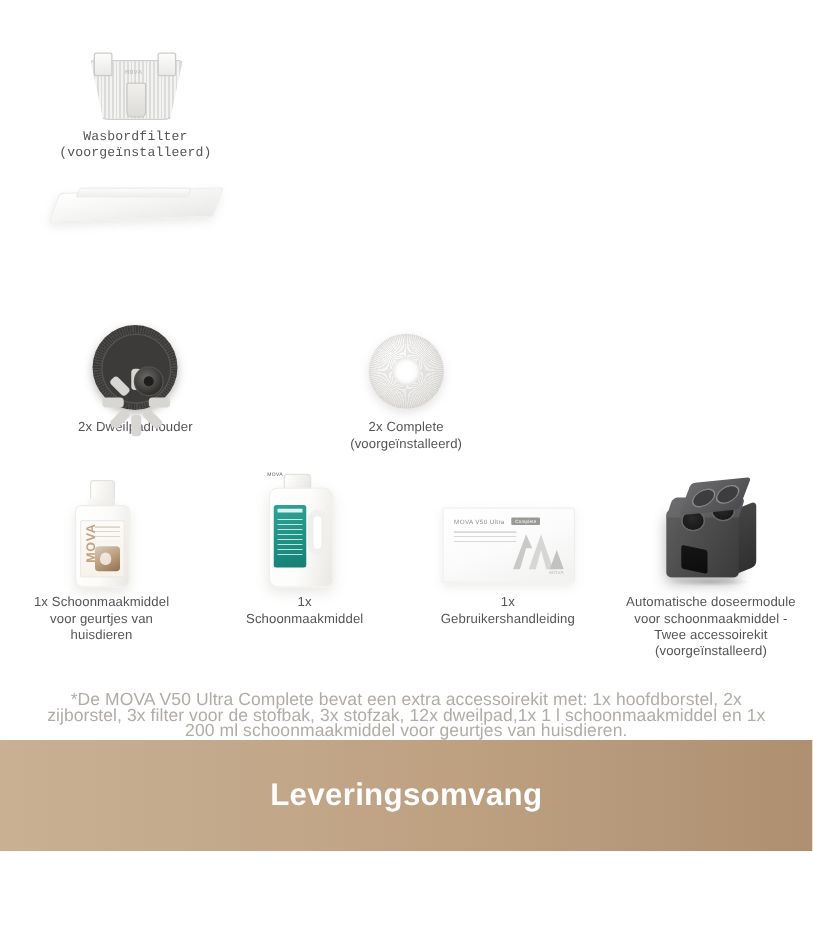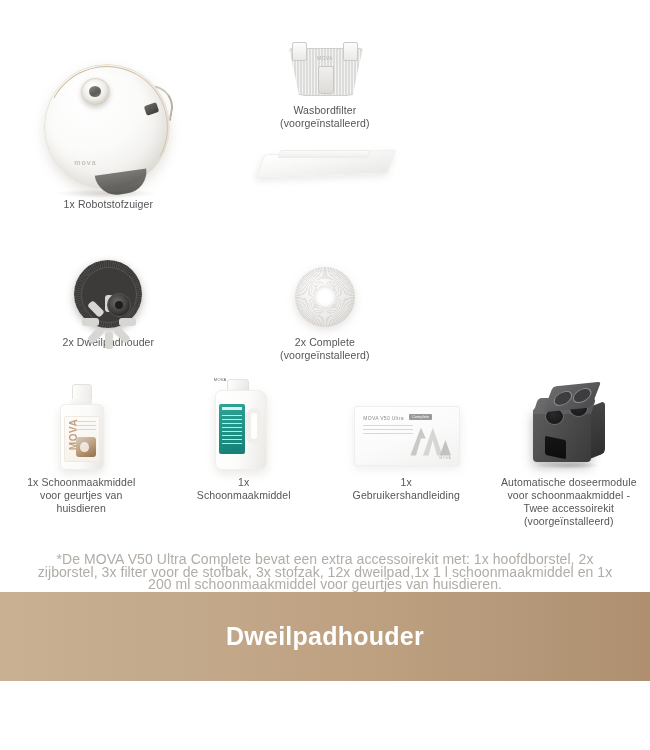--- a/index.html
+++ b/index.html
@@ -52,21 +52,21 @@
     font-size: 10.5px;
     line-height: 13px;
     color: #555558;
     letter-spacing: 0.01em;
     white-space: pre-line;
     margin-top: 6px;
   }
 
   
   #row-1 { position: absolute; left: 0; top: 40px; height: 215px; }
-  #row-1 .cell { width: 216.6px; }
+  #row-1 .cell { width: 216.6px; font-family: Liberation Mono, monospace; }
   #row-1 .art { height: 152px; }
 
   
   .robot-wrap { position: relative; width: 136px; height: 136px; }
   .robot-body {
     position: absolute; left: 4px; top: 8px;
     width: 124px; height: 124px; border-radius: 50%;
     background:
       radial-gradient(circle at 35% 28%, #ffffff 0%, #fbfbfa 42%, #eeedea 72%, #ddd9d2 100%);
     box-shadow: 0 5px 12px rgba(140,130,115,0.22), inset -5px -6px 14px rgba(180,170,155,0.25);
@@ -560,35 +560,20 @@
     background: #ffffff;
   }
 </style>
 </head>
 <body>
 
 <div id="contents-area">
 
   <div class="row" id="row-1">
 
-    <div class="cell">
-      <div class="art">
-        <div class="robot-wrap">
-          <div class="robot-shadow"></div>
-          <div class="robot-arm"></div>
-          <div class="robot-body"></div>
-          <div class="robot-rim"></div>
-          <div class="robot-brush"></div>
-          <div class="robot-lidar"></div>
-          <div class="robot-sensor"></div>
-          <div class="robot-logo">mova</div>
-        </div>
-      </div>
-      <div class="caption">1x Robotstofzuiger</div>
-    </div>
 
 
     <div class="cell stacked">
       <div class="sub-item">
         <div class="art" style="height:58px">
           <div class="filter-wrap">
             <div class="filter-body"></div>
             <div class="filter-tab l"></div>
             <div class="filter-tab r"></div>
             <div class="filter-logo">MOVA</div>
@@ -724,15 +709,15 @@
 Twee accessoirekit
 (voorgeïnstalleerd)</div>
     </div>
   </div>
 </div>
 
 <div id="footnote">*De MOVA V50 Ultra Complete bevat een extra accessoirekit met: 1x hoofdborstel, 2x zijborstel, 3x filter voor de stofbak, 3x stofzak, 12x dweilpad,1x 1 l schoonmaakmiddel en 1x 200 ml schoonmaakmiddel voor geurtjes van huisdieren.</div>
 
 <div id="banner-topline"></div>
 <div id="banner">
-  <div id="banner-title">Dweilpadhouder</div>
+  <div id="banner-title">Leveringsomvang</div>
 </div>
 <div id="bottom-white"></div>
 
 </body></html>

